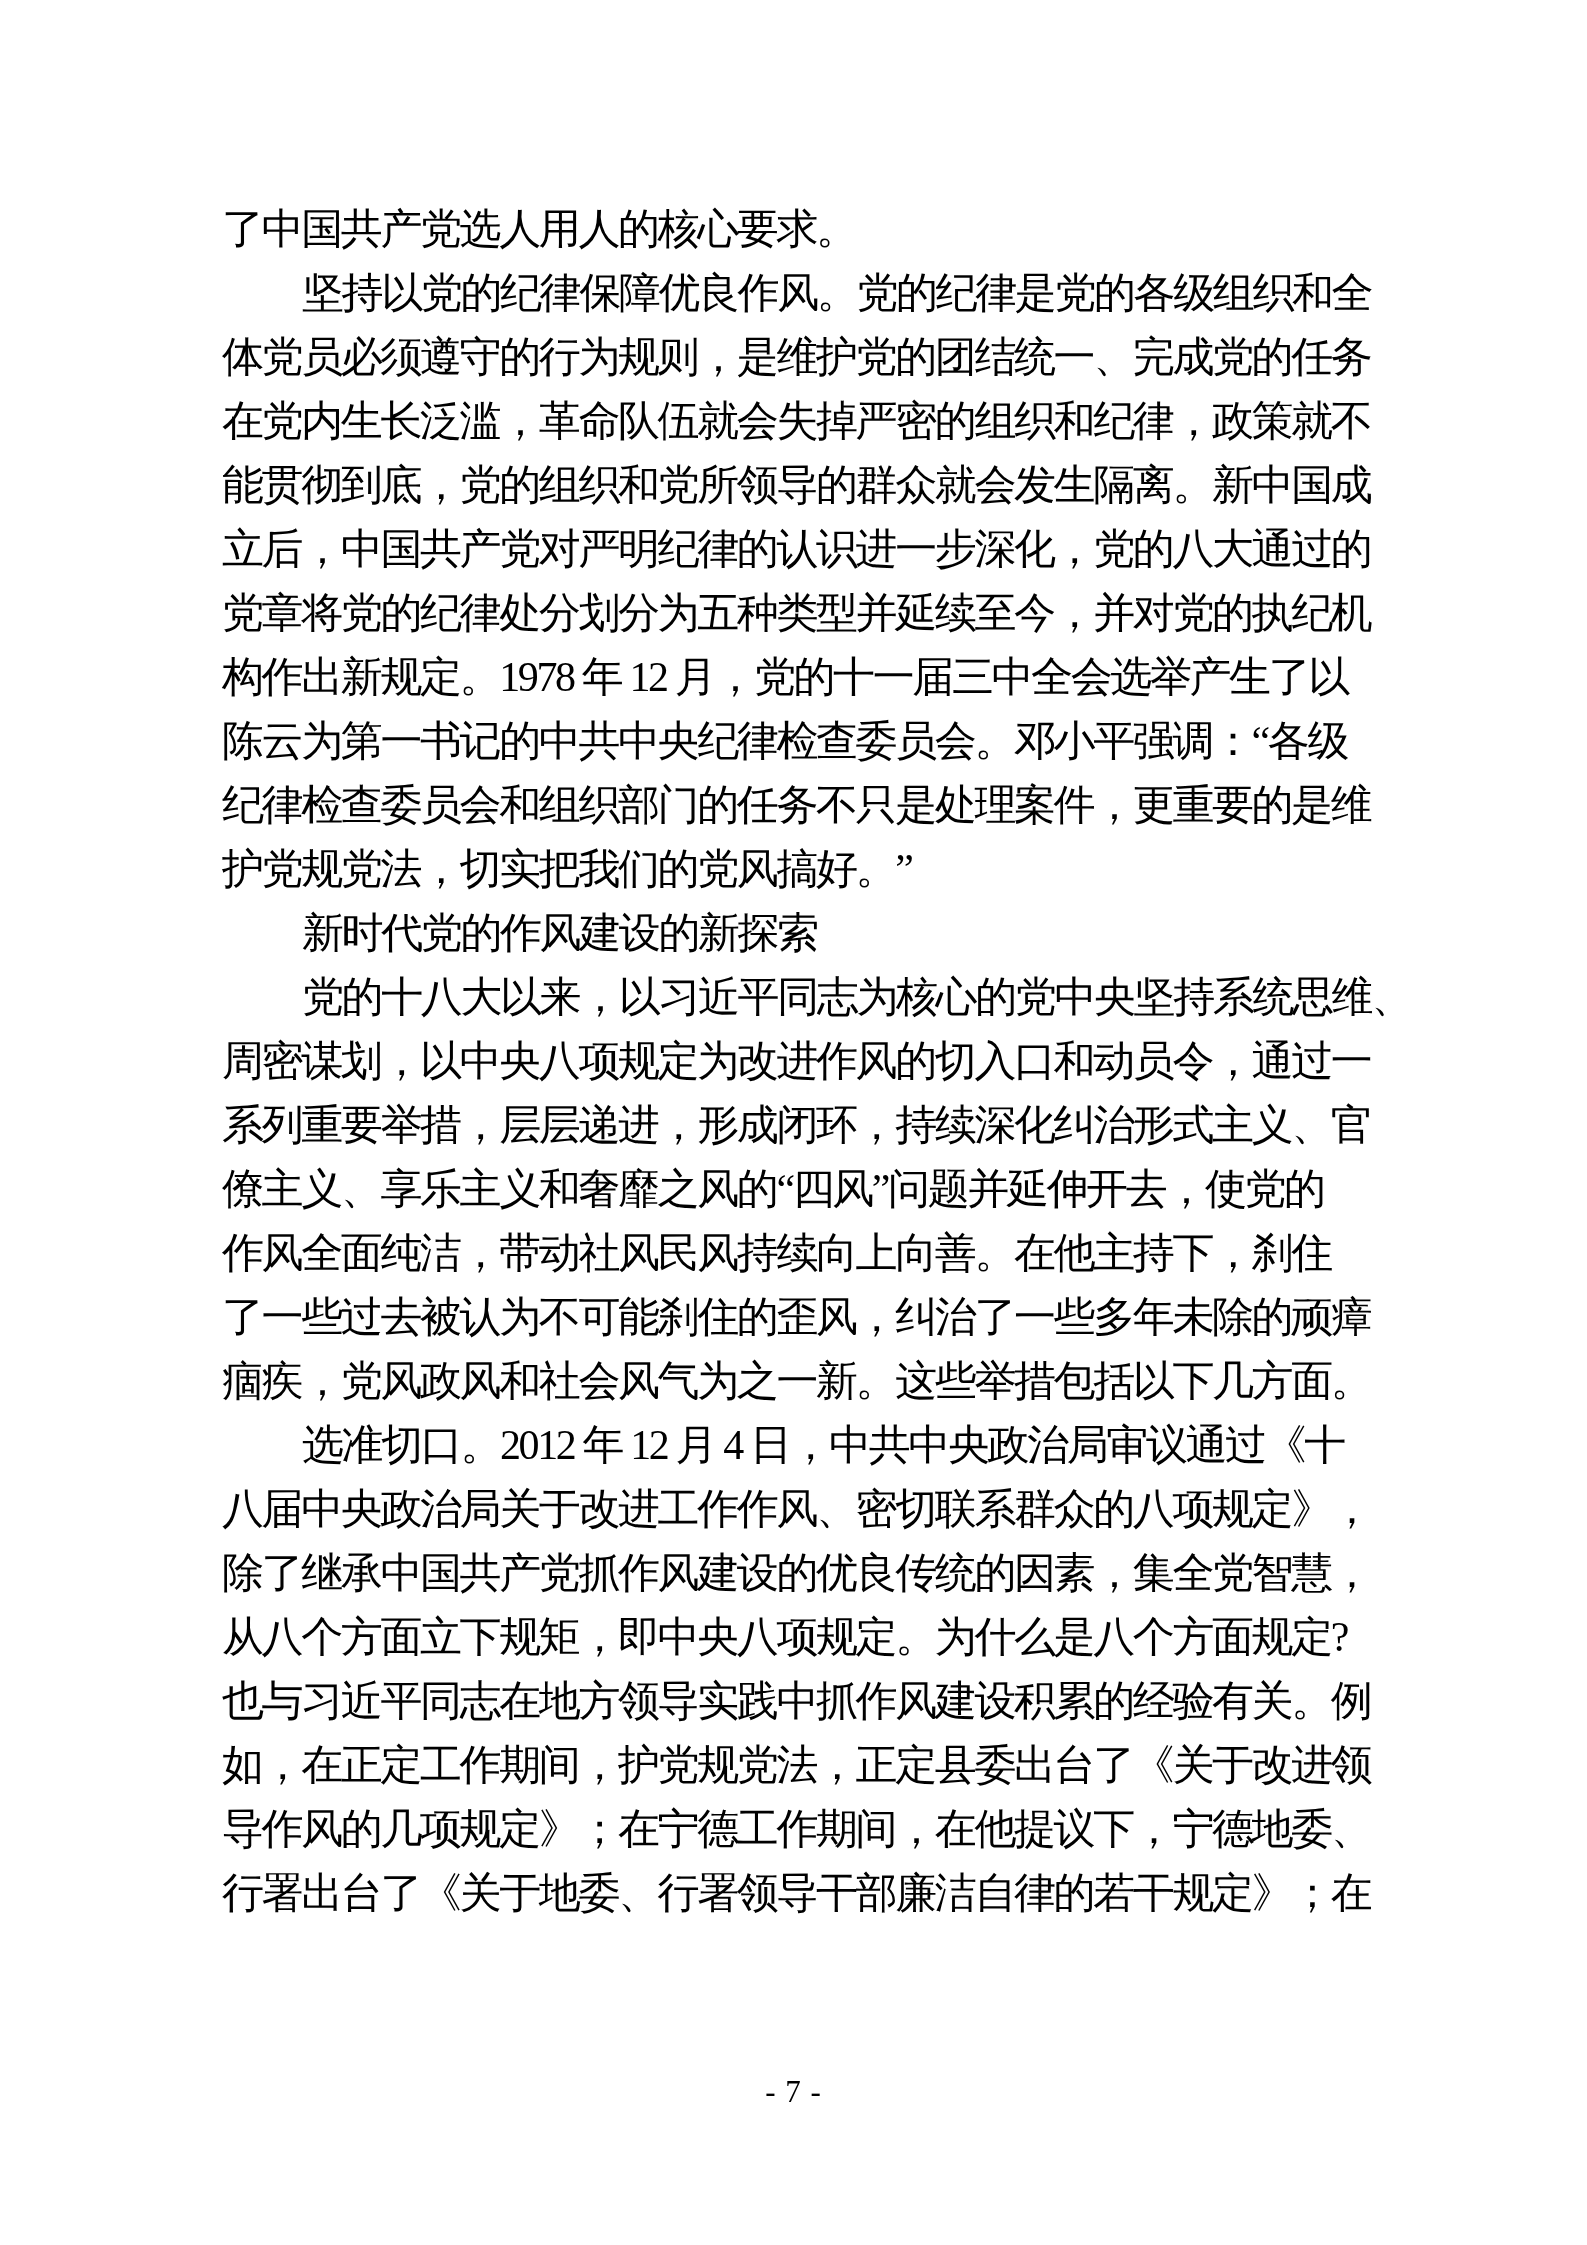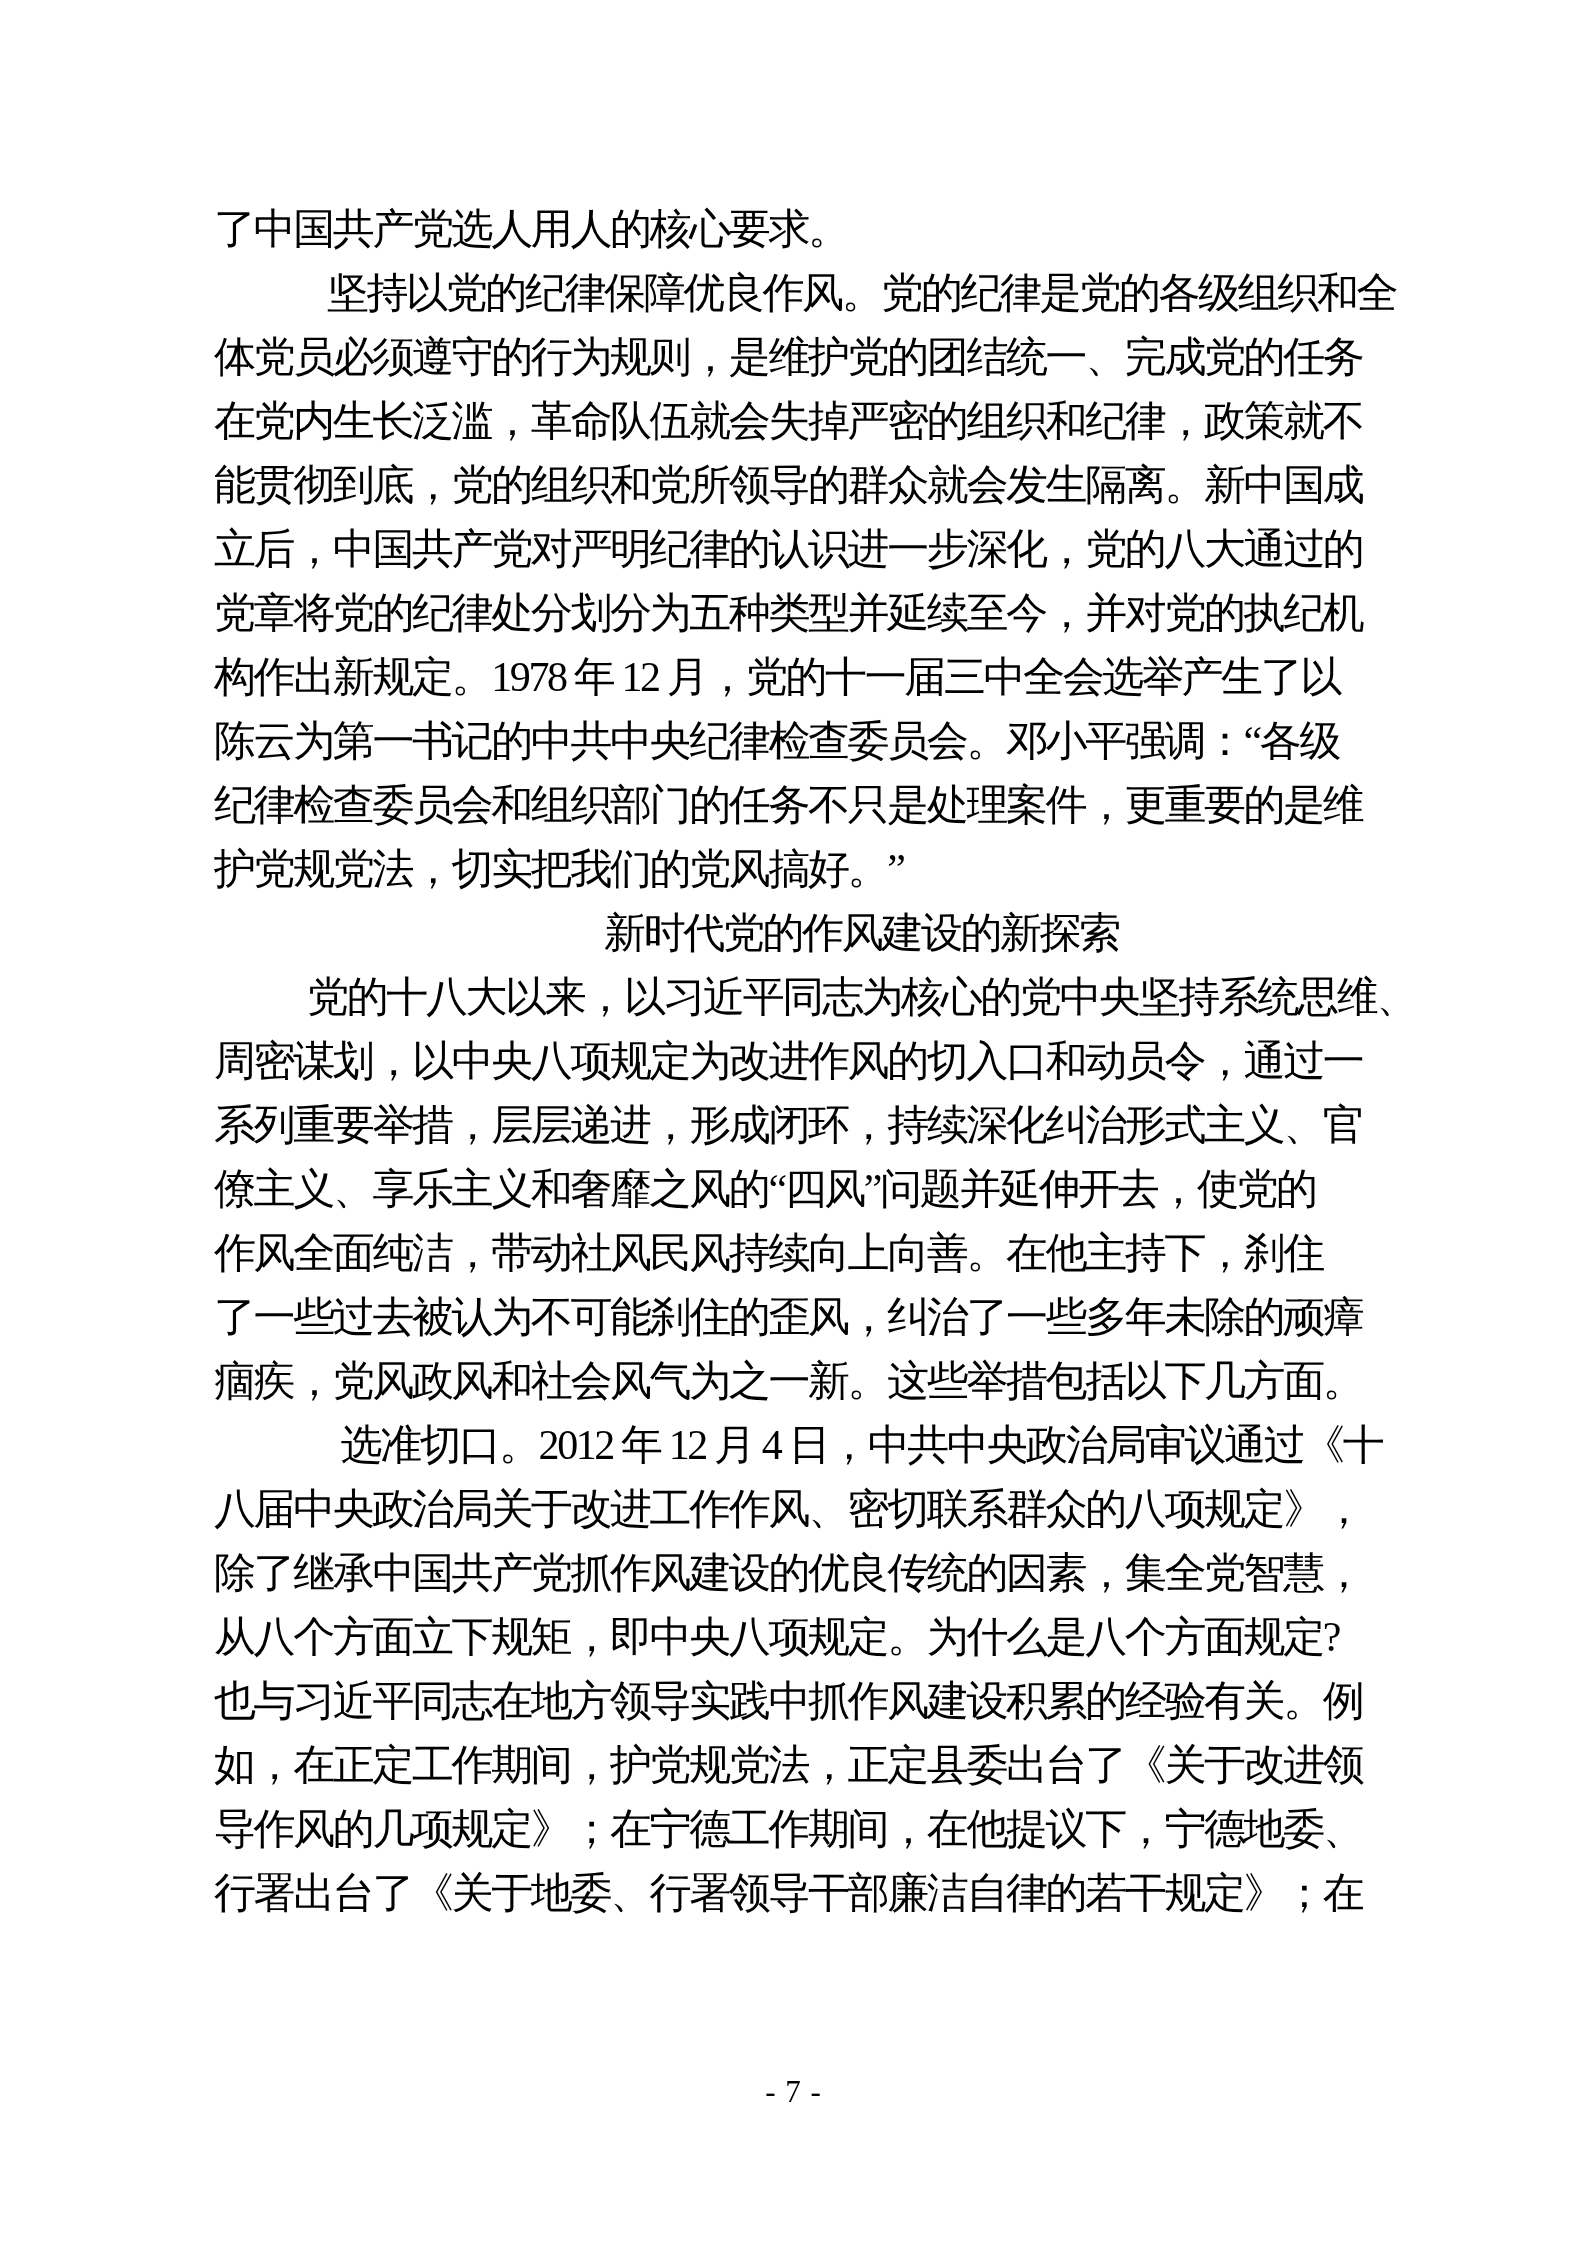--- a/index.html
+++ b/index.html
@@ -15,36 +15,35 @@
   }
   .page {
     position: relative;
     width: 1587px;
     height: 2245px;
     background: #ffffff;
     overflow: hidden;
   }
   .text-block {
     position: absolute;
-    left: 214px;
+    left: 222px;
     top: 197px;
     width: 1215px;
     font-family: Liberation Serif, serif;
   }
   .line {
     height: 64px;
     line-height: 64px;
     font-size: 42px;
     letter-spacing: -2.4px;
     white-space: nowrap;
     font-weight: 400;
   }
   .line.indent {
     padding-left: 80px;
-    text-align: center;
   }
   .footer {
     position: absolute;
     left: 0;
     top: 2072px;
     width: 1587px;
     text-align: center;
     font-size: 31px;
     line-height: 40px;
     letter-spacing: 1px;

